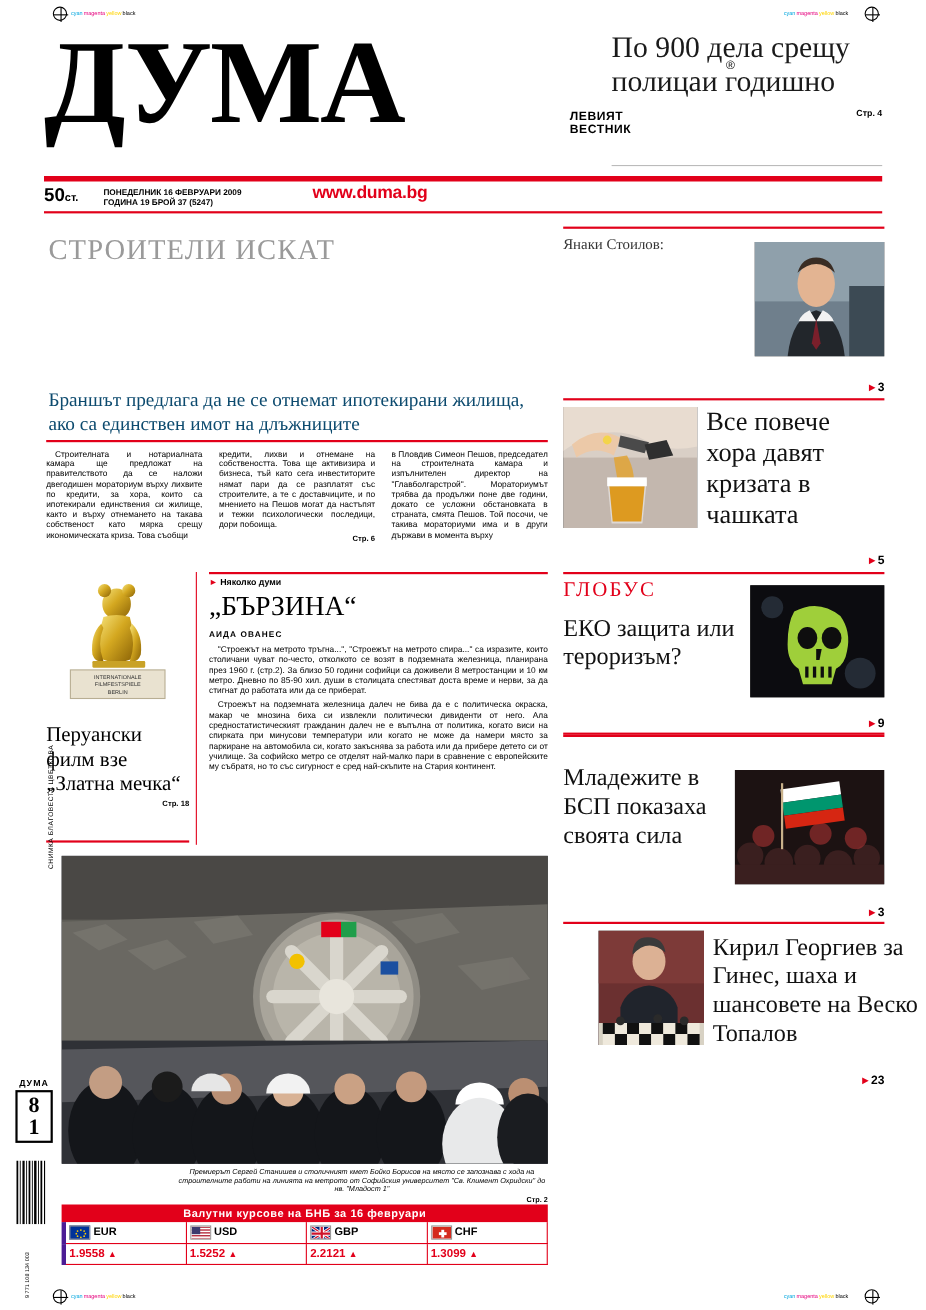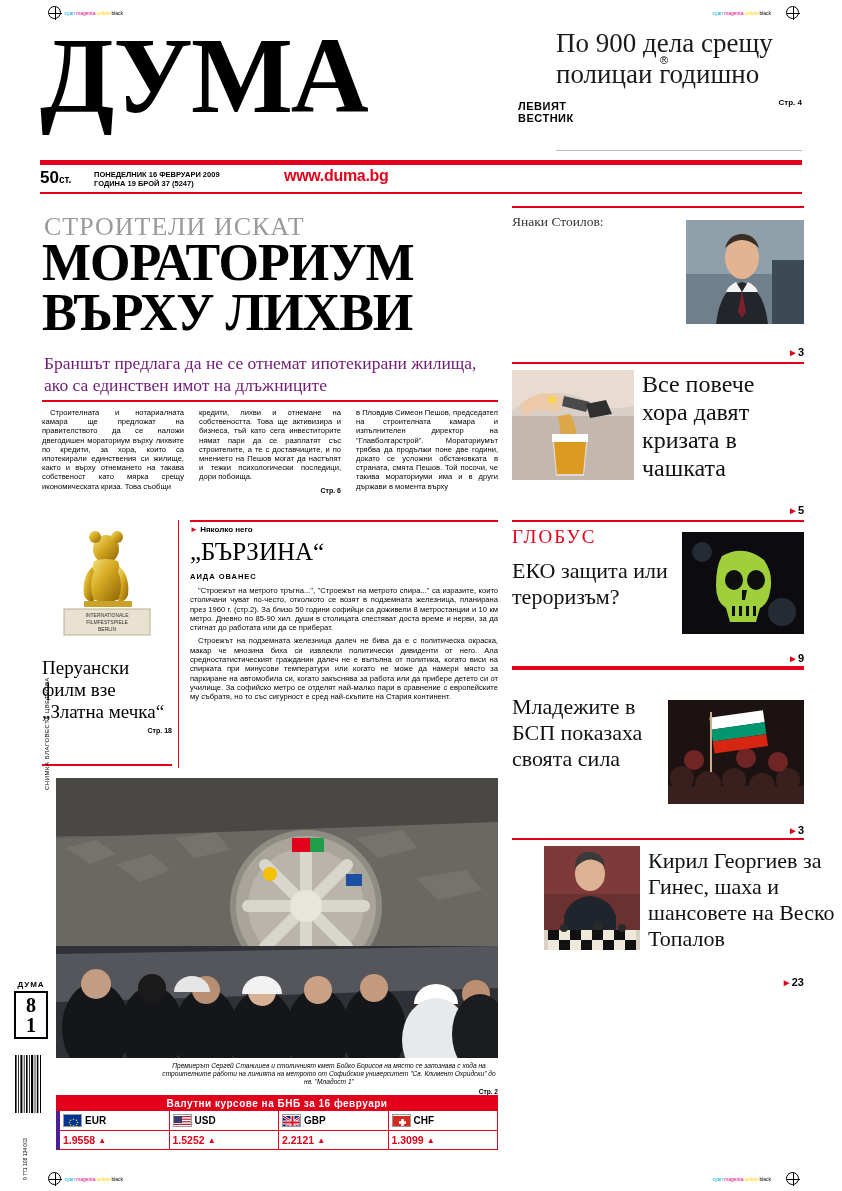--- a/index.html
+++ b/index.html
@@ -63,21 +63,21 @@
     font-size:26px; letter-spacing:1px; color:#9a9a9a;
   }
   .mainhead {
     position:absolute; left:42px; top:238px; width:460px;
     font-family:"Liberation Serif", serif; font-weight:bold;
     font-size:52px; line-height:50px; letter-spacing:-1px;
   }
   .standfirst {
     position:absolute; left:44px; top:352px; width:452px;
     font-family:"Liberation Serif", serif;
-    font-size:17.5px; line-height:22px; color:#701a75;
+    font-size:17.5px; line-height:22px; color:#0c4a6e;
   }
   .mainrule { position:absolute; left:42px; top:400px; width:456px; height:2px; background:#e2001a; }
 
   
   .bodycols { position:absolute; left:42px; top:408px; width:456px; height:110px; }
   .bodycols .col { float:left; width:142px; font-size:7.6px; line-height:9.2px; text-align:justify; }
   .bodycols .col + .col { margin-left:15px; }
   .bodycols .col p { margin:0; }
   .bodycols .col .ind { text-indent:8px; }
   .pg-inline { text-align:right; font-weight:bold; font-size:7px; margin-top:4px; }
@@ -195,45 +195,41 @@
     <div class="price"><span>50</span><small>ст.</small></div>
     <div class="issue">
       <div>ПОНЕДЕЛНИК 16 ФЕВРУАРИ 2009</div>
       <div>ГОДИНА 19 БРОЙ 37 (5247)</div>
     </div>
     <div class="site">www.duma.bg</div>
     <div class="line-bot"></div>
   </div>
 
   <div class="kicker">СТРОИТЕЛИ ИСКАТ</div>
-  <div class="mainhead">
-    <div>МОРАТОРИУМ</div>
-    <div>ВЪРХУ ЛИХВИ</div>
-  </div>
   <div class="standfirst">Браншът предлага да не се отнемат ипотекирани жилища, ако са единствен имот на длъжниците</div>
   <div class="mainrule"></div>
 
   <div class="bodycols">
     <div class="col">
         <p class="ind">Строителната и нотариалната камара ще предложат на правителството да се наложи двегодишен мораториум върху лихвите по кредити, за хора, които са ипотекирали единствения си жилище, както и върху отнемането на такава собственост като мярка срещу икономическата криза. Това съобщи</p>
       </div>
     <div class="col">
       <p>кредити, лихви и отнемане на собствеността. Това ще активизира и бизнеса, тъй като сега инвеститорите нямат пари да се разплатят със строителите, а те с доставчиците, и по мнението на Пешов могат да настъпят и тежки психологически последици, дори побоища.</p>
       <div class="pg-inline">Стр. 6</div>
     </div>
     <div class="col">
         <p>в Пловдив Симеон Пешов, председател на строителната камара и изпълнителен директор на "Главболгарстрой". Мораториумът трябва да продължи поне две години, докато се усложни обстановката в страната, смята Пешов. Той посочи, че такива мораториуми има и в други държави в момента върху</p>
       </div>
   </div>
 
   <div class="nk-leftline"></div>
 
   <div class="nk-wrap">
     <div class="nk-rule"></div>
-    <div class="nk-label"><span class="tri">►</span> <span>Няколко него</span></div>
+    <div class="nk-label"><span class="tri">►</span> <span>Няколко думи</span></div>
     <div class="nk-title">„БЪРЗИНА“</div>
     <div class="nk-author">АИДА  ОВАНЕС</div>
     <div class="nk-body">
       <p>"Строежът на метрото тръгна...", "Строежът на метрото спира..." са изразите, които столичани чуват по-често, отколкото се возят в подземната железница, планирана през 1960 г. (стр.2). За близо 50 години софийци са доживели 8 метростанции и 10 км метро. Дневно по 85-90 хил. души в столицата спестяват доста време и нерви, за да стигнат до работата или да се приберат.</p>
       <p style="margin-top:4px;">Строежът на подземната железница далеч не бива да е с политическа окраска, макар че мнозина биха си извлекли политически дивиденти от него. Ала средностатистическият гражданин далеч не е въпълна от политика, когато виси на спирката при минусови температури или когато не може да намери място за паркиране на автомобила си, когато закъснява за работа или да прибере детето си от училище. За софийско метро се отделят най-малко пари в сравнение с европейските му събратя, но то със сигурност е сред най-скъпите на Стария континент.</p>
     </div>
   </div>
 
   <div class="bear-box">
     <svg width="130" height="120" viewBox="0 0 130 120">

